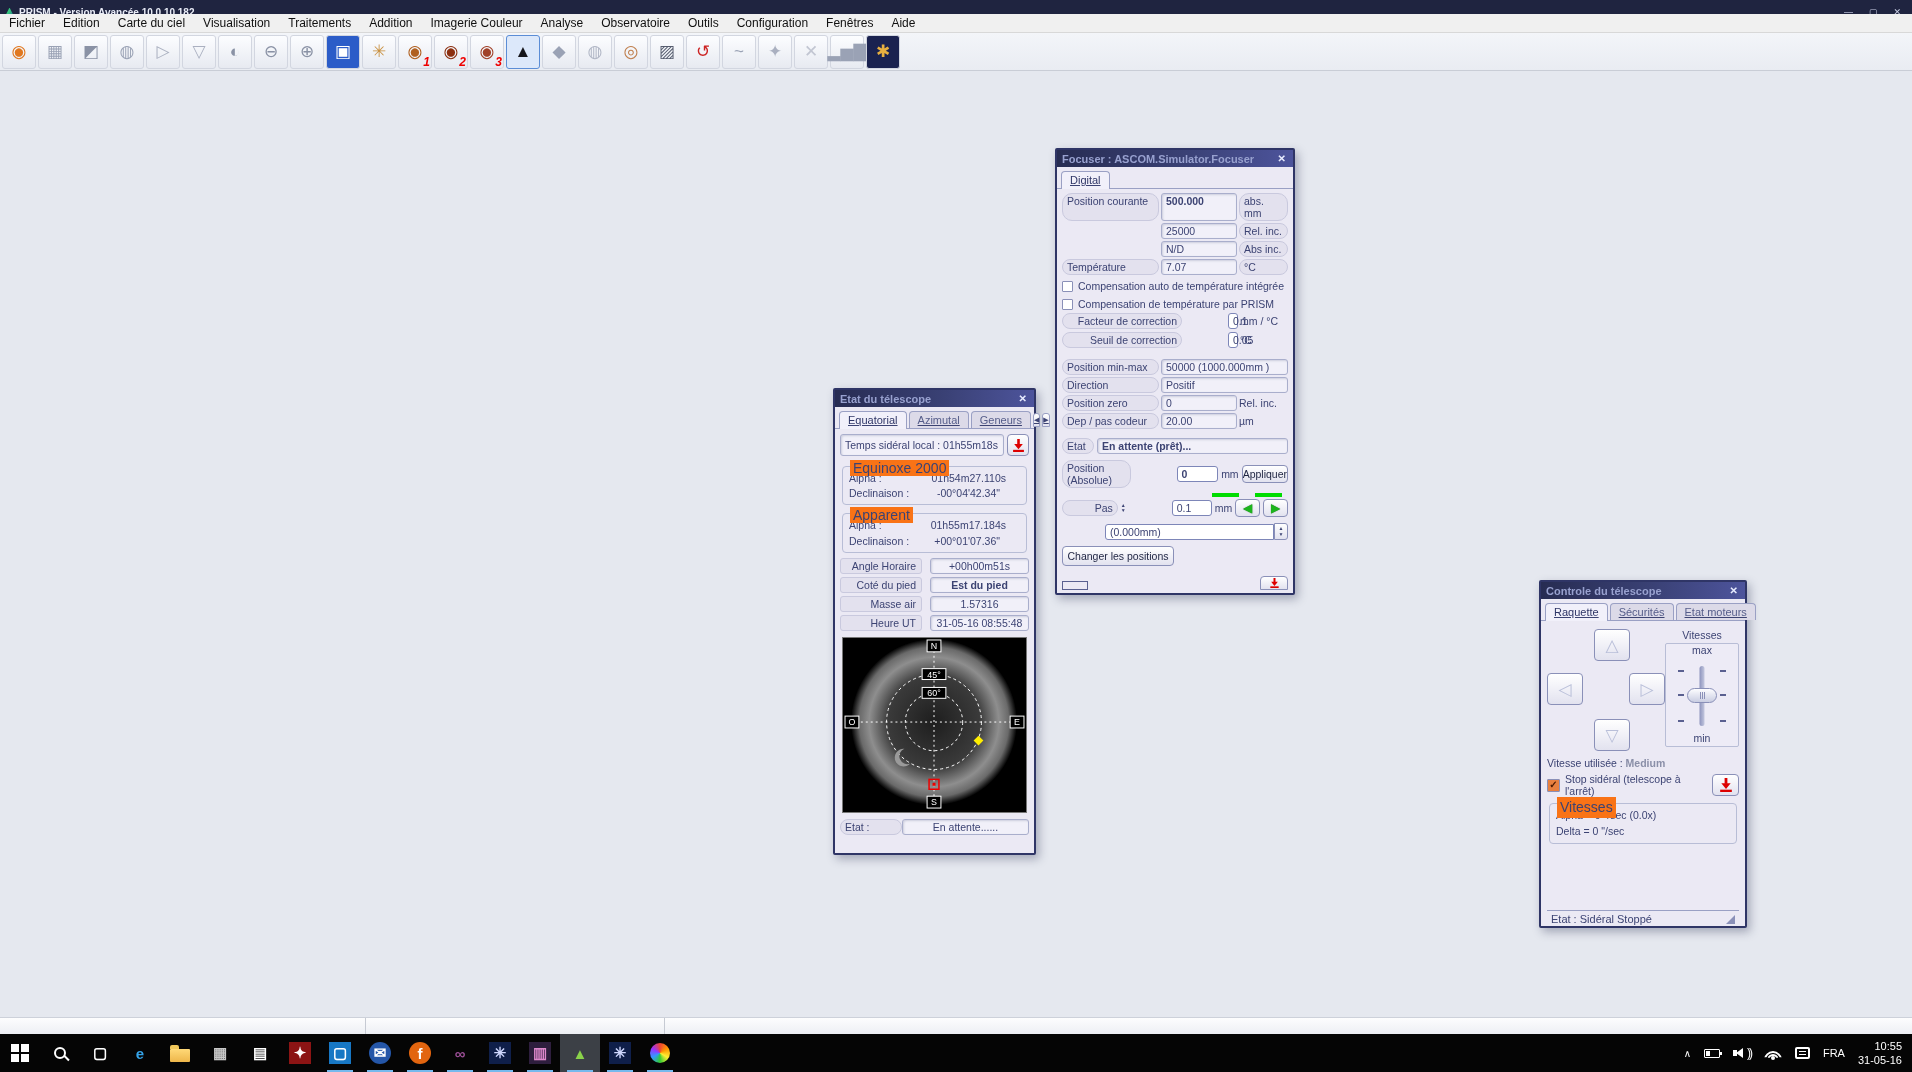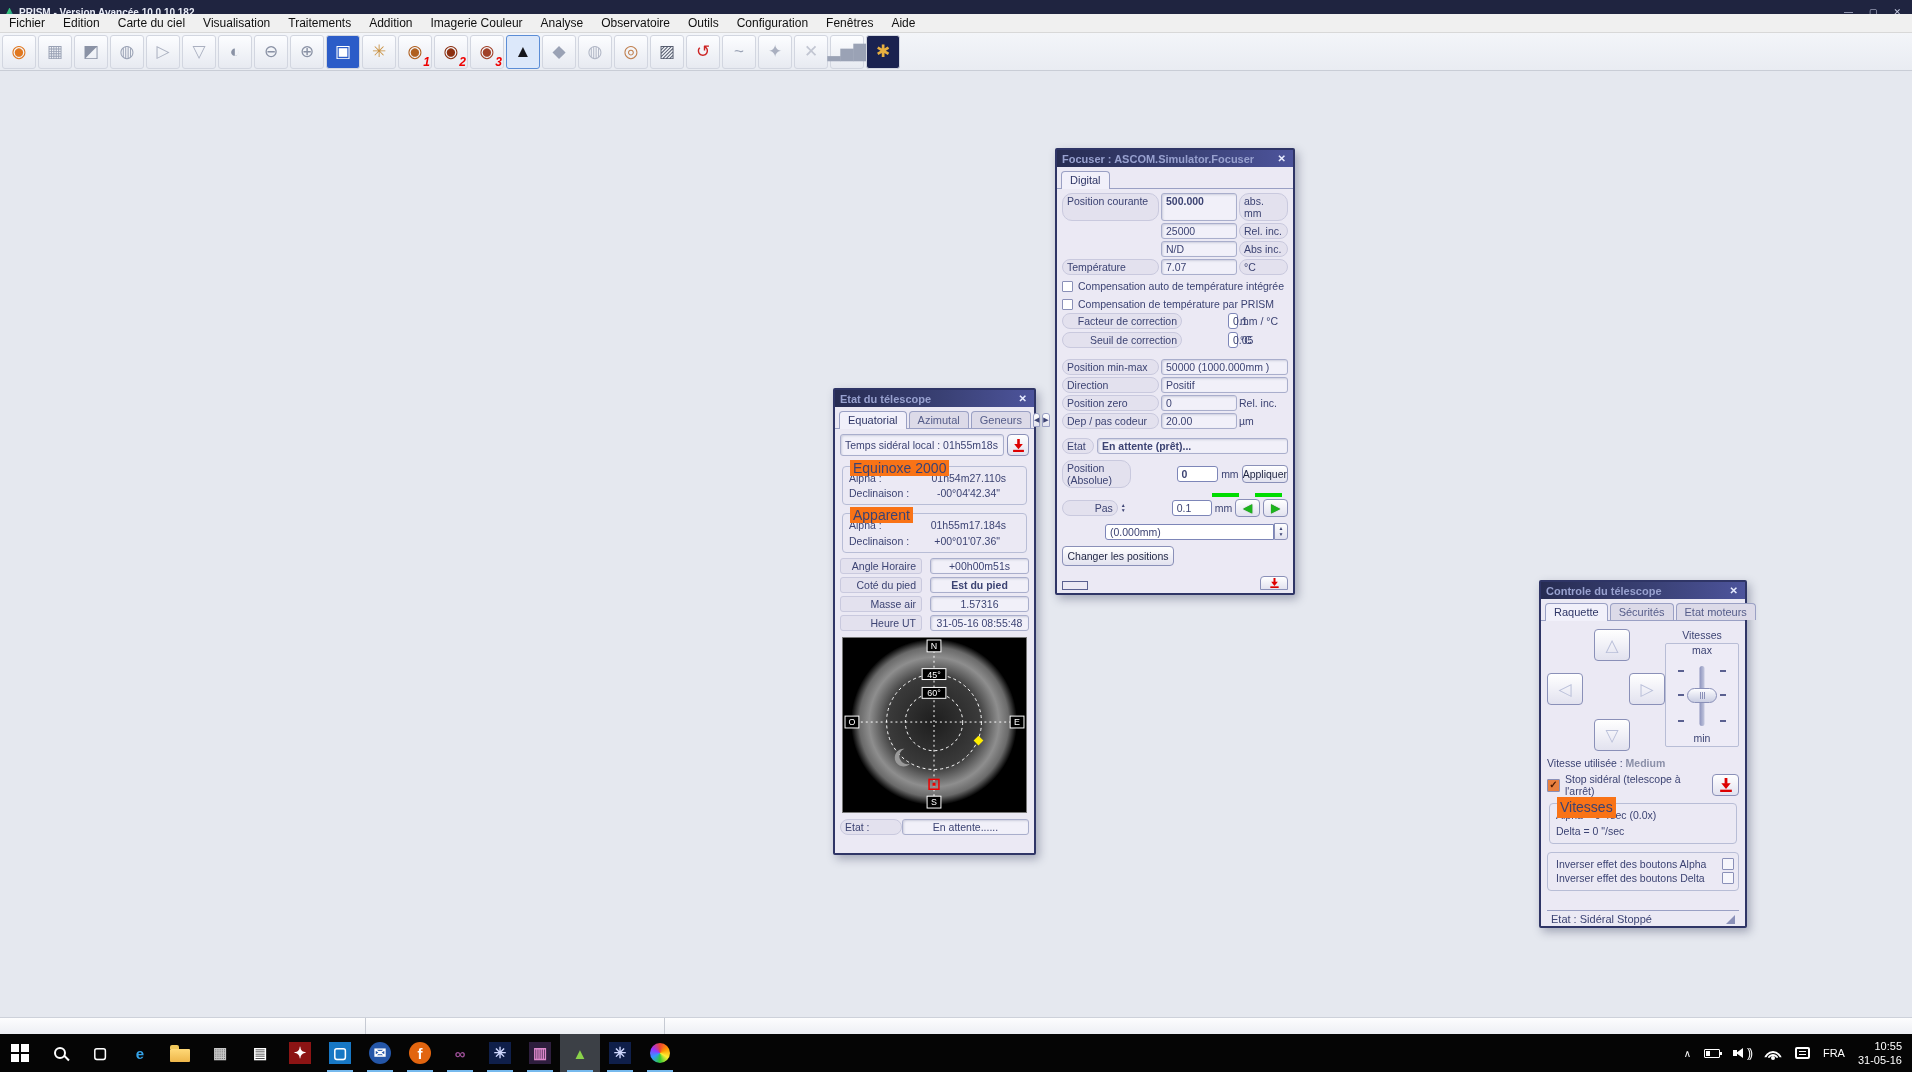--- a/index.html
+++ b/index.html
@@ -47,21 +47,21 @@
   .wifi .w2 { width:11px; height:11px; bottom:-5px; }
   .wifi .w3 { width:4px; height:4px; bottom:0; background:#fff; border:none; clip-path:none; }
   .note { width:15px; height:12px; border:2px solid #fff; border-radius:2px; position:relative; }
   .note::after { content:''; position:absolute; left:2px; top:2px; width:7px; height:1px; background:#fff; box-shadow:0 3px 0 #fff; }
   .clock { text-align:right; font-size:11px; line-height:1.3; }
 
   
   .dialog { position:absolute; background:#ebe9f4; border:2px solid #2f3566; border-radius:2px; box-shadow:3px 4px 10px rgba(40,45,80,.35); display:flex; flex-direction:column; color:#3c4373; z-index:4; }
   .dlg-title { height:17px; flex:0 0 17px; background:linear-gradient(90deg,#272c52,#3a4175 55%,#4d549c); color:#98a1cf; font-weight:bold; font-size:11px; display:flex; align-items:center; padding:0 5px; }
   .dlg-close { margin-left:auto; color:#e8ecff; font-size:10px; font-weight:bold; padding:0 2px; }
-  .tabs { display:flex; align-items:flex-end; padding:3px 4px 0; gap:2px; border-bottom:1px solid #9aa0c4; flex:0 0 auto; }
+  .tabs { display:flex; align-items:flex-end; padding:3px 4px 0; gap:2px; border-bottom:1px solid #9aa0c4; flex:0 0 auto;text-decoration:underline; }
   .tab { padding:2px 8px; font-size:11px; background:#dcdae8; border:1px solid #9aa0c4; border-bottom:none; border-radius:4px 4px 0 0; color:#555d8a; white-space:nowrap; }
   .tab.active { background:#f1f0fa; color:#2e3566; position:relative; top:1px; padding-bottom:3px; }
   .tab-scroll { width:14px; height:14px; font-size:7px; display:flex; align-items:center; justify-content:center; background:linear-gradient(#fff,#e2e2ee); border:1px solid #9aa0c4; border-radius:3px 3px 0 0; margin-bottom:1px; color:#3c4373; }
   .sunken { background:#f1f0f9; border:1px solid #a9aecc; border-radius:3px; box-shadow:inset 1px 1px 2px rgba(120,125,160,.3); padding:1px 4px; }
   .lbl { background:#e3e1ee; border:1px solid #c9c9de; border-radius:10px; padding:1px 4px; }
   .input { background:#fff; border:1px solid #7d86b8; border-radius:3px; padding:1px 4px;margin-left:43px; }
   .btn { background:linear-gradient(#ffffff,#e2e2ef); border:1px solid #8a90b8; border-radius:4px; text-align:center; color:#1d2340; }
   .bold { font-weight:bold; }
   .group { border:1px solid #b8bdd6; border-radius:4px; position:relative; margin:6px 2px 2px; padding:4px 6px 3px; }
   .group-title { position:absolute; top:-7px; left:7px; background:#f97316; padding:0 3px; font-size:14px; }
@@ -511,30 +511,20 @@
             <path d="M2 4.5l4 5 4-5z" fill="#d00"></path>
             <rect x="1" y="10" width="10" height="2" fill="#d00"></rect>
           </svg>
       </span>
     </div>
     <div class="group c-speeds">
       <span class="group-title">Vitesses</span>
       <div>Alpha = 0 "/sec (0.0x)</div>
       <div>Delta = 0 "/sec</div>
     </div>
-    <div class="c-inv">
-      <div class="c-inv-row">
-        <span>Inverser effet des boutons Alpha</span>
-        <span class="cb"></span>
-      </div>
-      <div class="c-inv-row">
-        <span>Inverser effet des boutons  Delta</span>
-        <span class="cb"></span>
-      </div>
-    </div>
     <div class="c-status">
       <span>Etat : Sidéral Stoppé</span>
       <span class="grip"></span>
     </div>
   </div>
 </div>
 
 <div class="statusbar">
   <span class="sb-seg" style="width:366px"></span>
   <span class="sb-seg" style="width:299px"></span>

